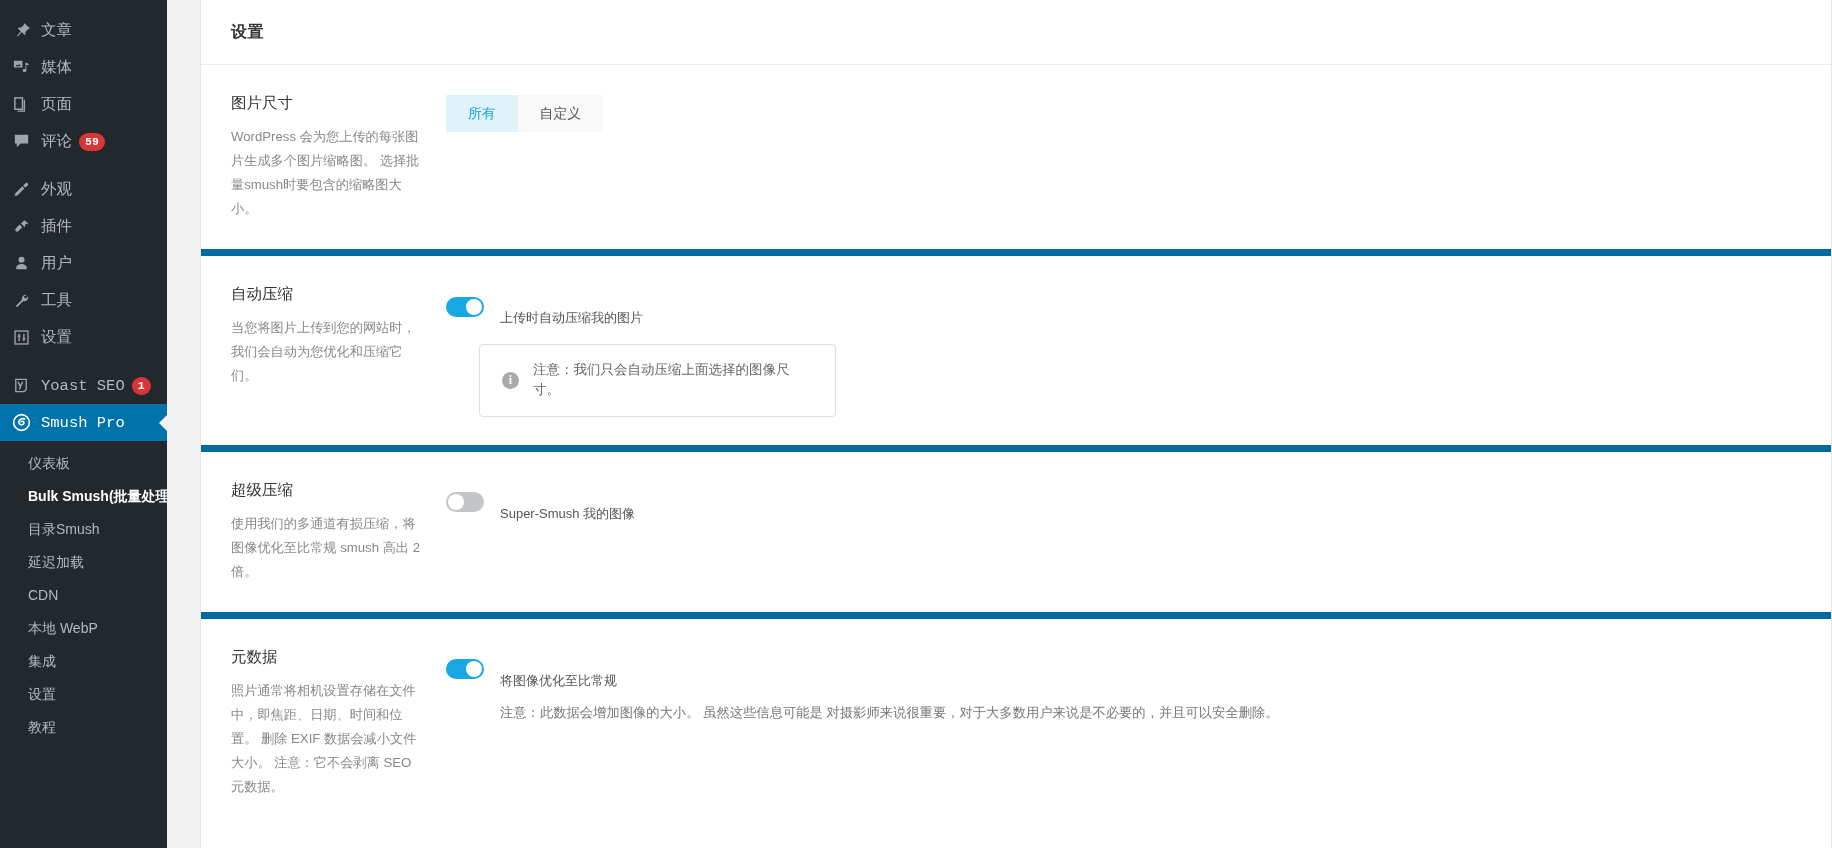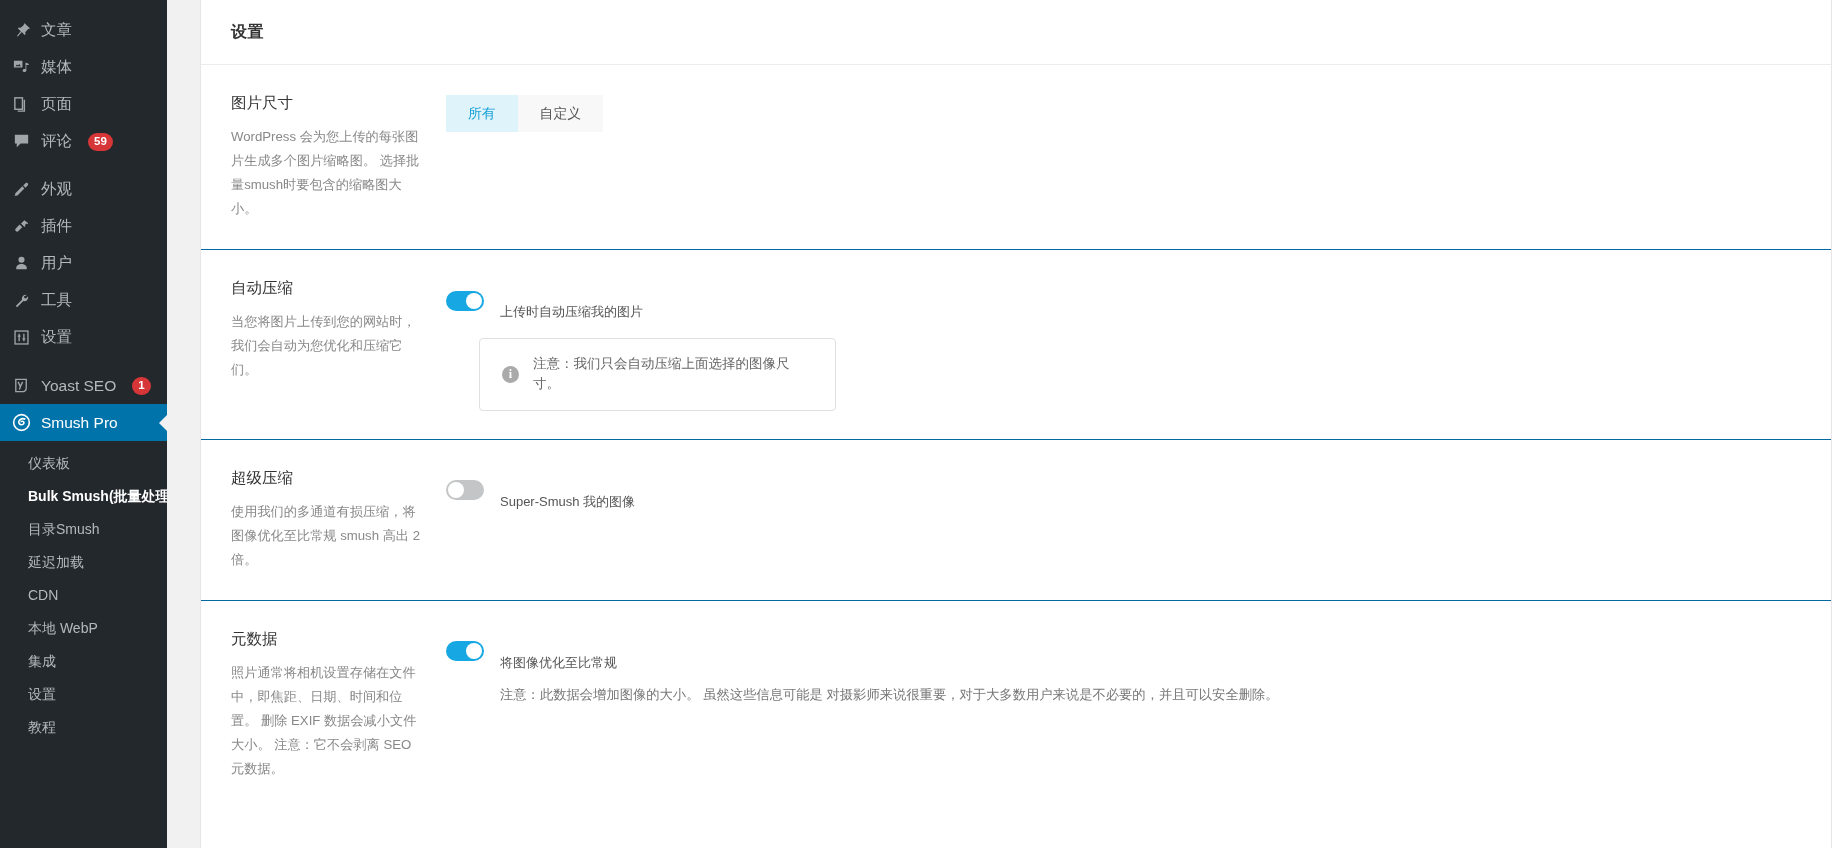--- a/index.html
+++ b/index.html
@@ -24,20 +24,21 @@
   }
   .nav-item {
     display: flex;
     align-items: center;
     height: 37px;
     padding: 0 0 0 10px;
     color: #b4b9be;
     font-size: 15.5px;
     cursor: pointer;
     position: relative;
+    font-family: Liberation Mono, monospace;
   }
   .nav-item .ico {
     width: 22px;
     min-width: 22px;
     height: 20px;
     margin-right: 9px;
     display: flex;
     align-items: center;
     justify-content: center;
     color: #a0a5aa;
@@ -61,21 +62,21 @@
     border-right: 8px solid #f1f1f1;
   }
   .nav-gap { height: 11px; }
   .badge {
     display: inline-flex;
     align-items: center;
     justify-content: center;
     min-width: 18px;
     height: 18px;
     padding: 0 6px;
-    margin-left: 16px;
+    margin-left: 7px;
     border-radius: 9px;
     background: #d63638;
     color: #fff;
     font-size: 11.5px;
     font-weight: bold;
     line-height: 1;
   }
   .submenu { padding: 6px 0 10px 0; background: #32373c00; }
   .sub-item {
     padding: 6px 0 6px 28px;
@@ -108,21 +109,21 @@
   }
   .card-title {
     font-size: 16px;
     font-weight: bold;
     color: #333;
     letter-spacing: .5px;
   }
   .row {
     display: flex;
     padding: 28px 30px 28px 30px;
-    border-bottom: 1px solid #0369a1;
+    border-bottom: 7px solid #0369a1;
   }
   .row:last-child { border-bottom: none; }
   .row-label { width: 215px; min-width: 215px; padding-right: 20px; }
   .row-label h3 {
     font-size: 15.5px;
     font-weight: normal;
     color: #333;
     margin-bottom: 12px;
     line-height: 1.3;
   }

